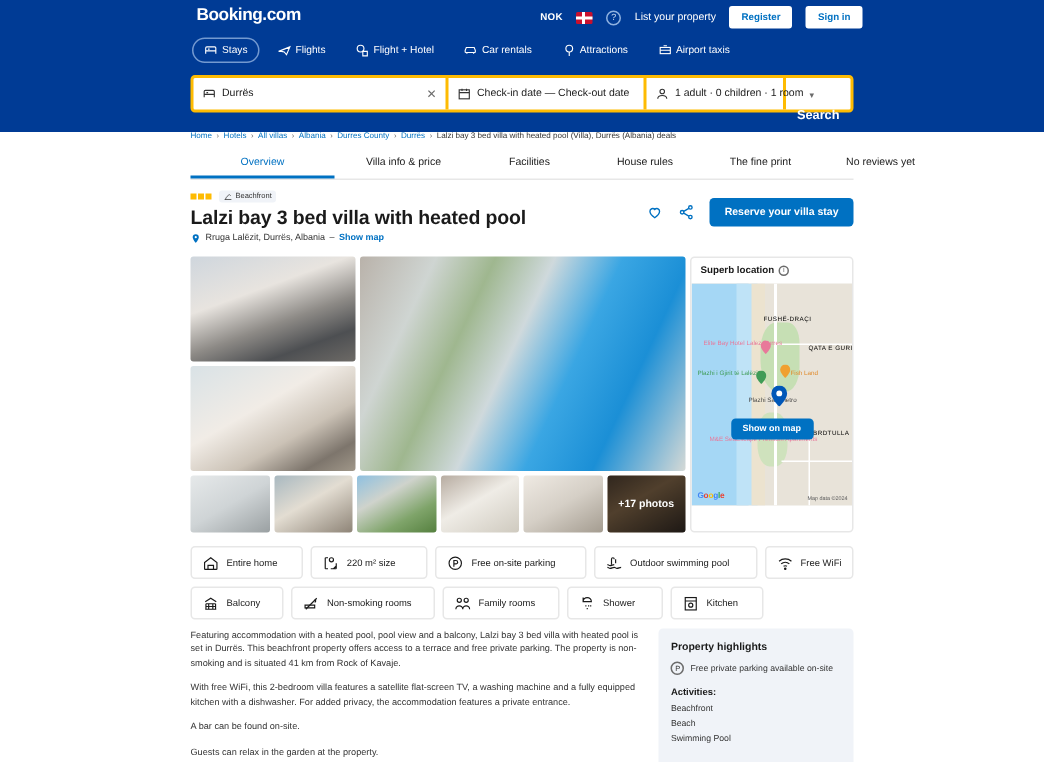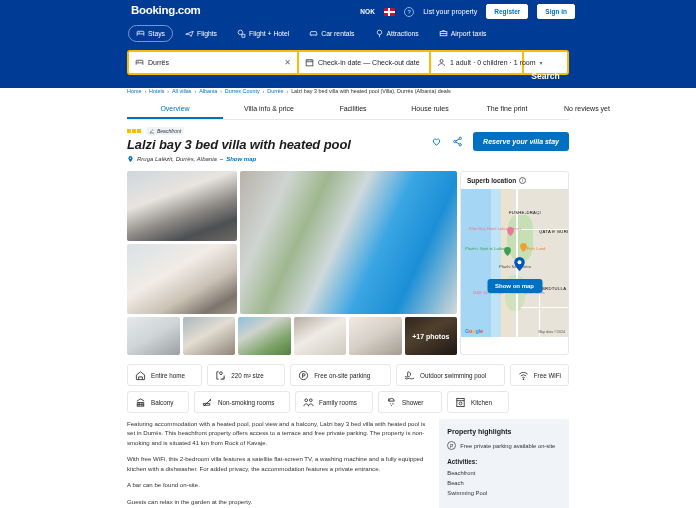--- a/index.html
+++ b/index.html
@@ -62,21 +62,21 @@
   .tab { font-size: 7px; color: #1a1a1a; padding: 5px 0 5px; text-align: center; flex: none; }
   .tab.active { color: #0071c2; border-bottom: 2px solid #0071c2; font-weight: normal; }
   .tab.t0 { width: 96px; }
   .tab.t1 { width: 92px; }
   .tab.t2 { width: 76px; }
   .tab.t3 { width: 78px; }
   .tab.t4 { width: 76px; }
   .tab.t5 { width: 84px; }
 
   
-  .titleblock { position: relative; margin-top: 7px; font-style: italic; }
+  .titleblock { position: relative; margin-top: 7px; }
   .badgerow { display: flex; align-items: center; gap: 5px; }
   .stars { display: flex; gap: 1px; }
   .sq { width: 4px; height: 4px; background: #febb02; }
   .beachfront { display: flex; align-items: center; gap: 2px; background: #f0f3f8; border-radius: 2px; padding: 1px 3px; }
   .bf-ic { width: 6px; height: 6px; }
   .bf-ic svg { width: 6px; height: 6px; display: block; }
   .bf-txt { font-size: 5px; color: #333; }
   .ptitle { font-size: 13px; font-weight: bold; color: #1a1a1a; margin-top: 2px; letter-spacing: -0.1px; }
   .addr { display: flex; align-items: center; gap: 3px; margin-top: 3px; font-size: 6px; color: #333; }
   .pin-ic { width: 7px; height: 8px; }

